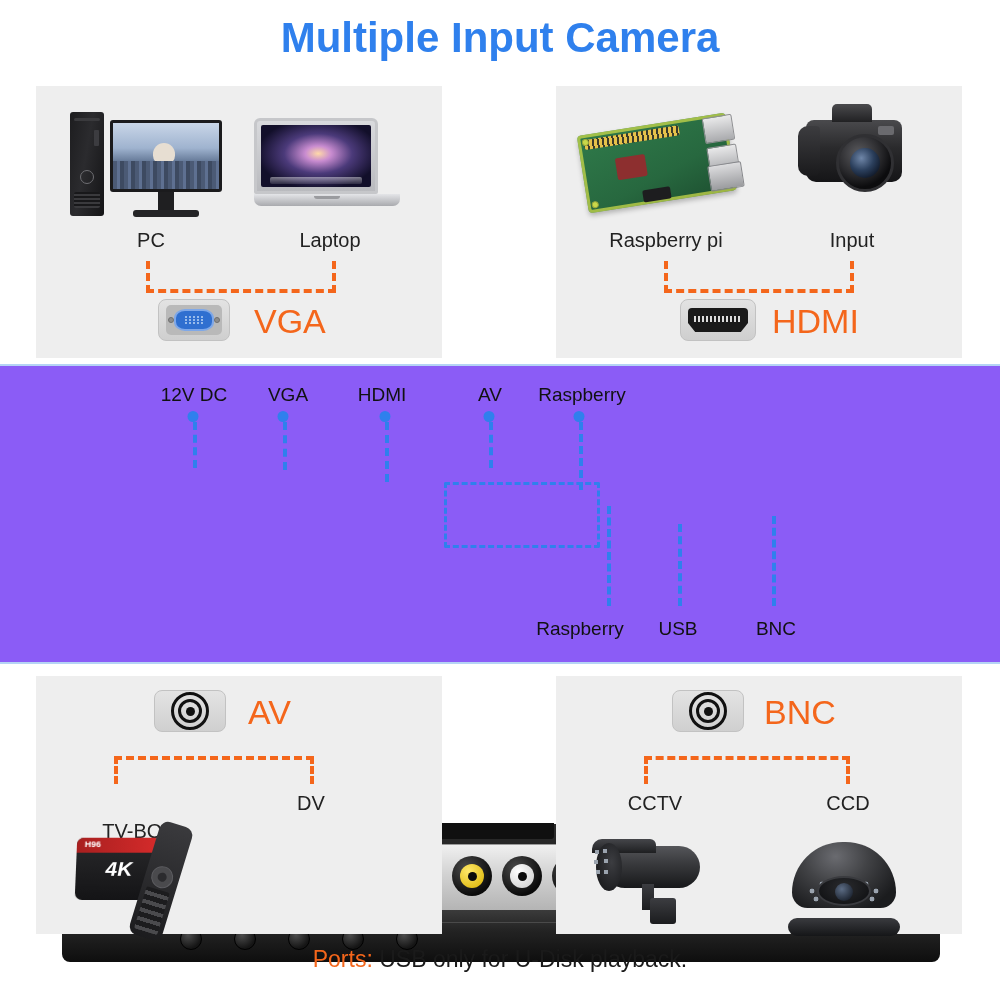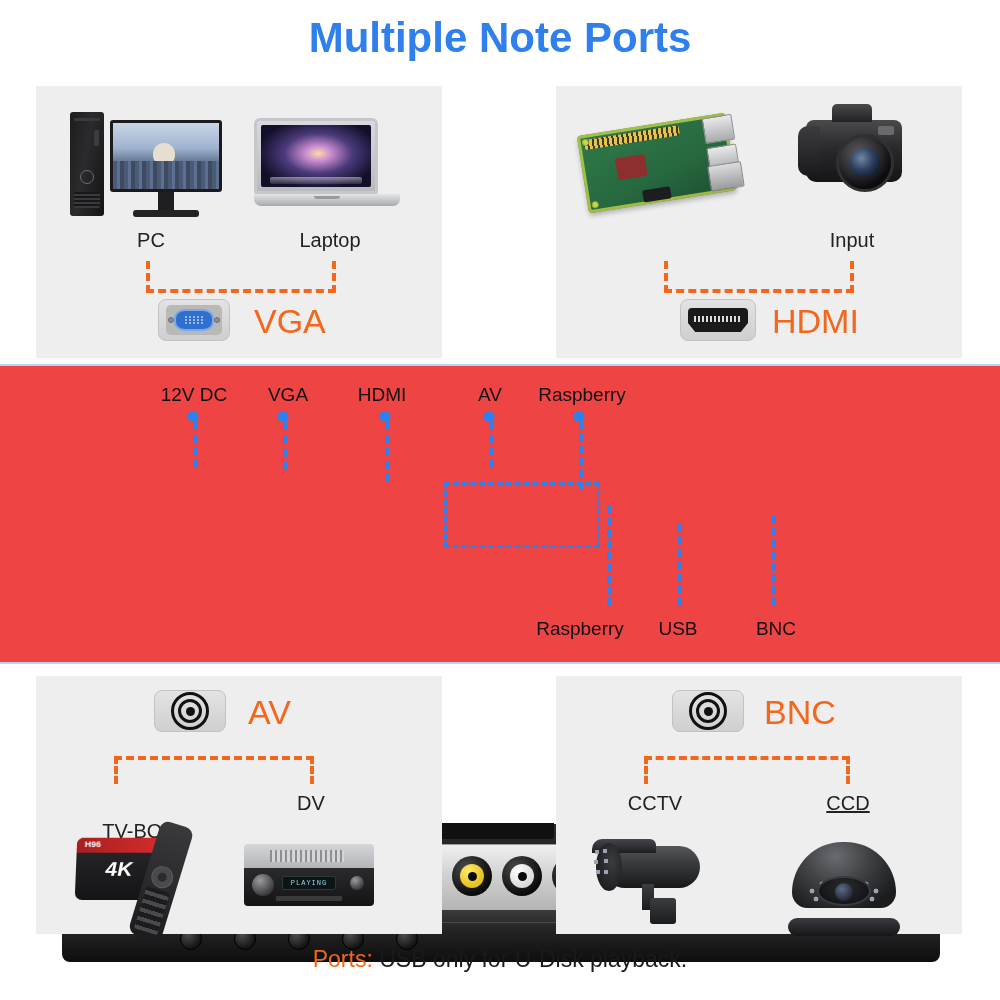--- a/index.html
+++ b/index.html
@@ -29,21 +29,21 @@
   }
   #panel-pc      { left: 36px;  top: 86px;  width: 406px; height: 272px; }
   #panel-rpi     { left: 556px; top: 86px;  width: 406px; height: 272px; }
   #panel-av      { left: 36px;  top: 676px; width: 406px; height: 258px; }
   #panel-bnc     { left: 556px; top: 676px; width: 406px; height: 258px; }
 
   
   #panel-device {
     position: absolute;
     left: 0; top: 364px; width: 1000px; height: 300px;
-    background: #ef4444;
+    background: #8b5cf6;
     border-top: 2px solid #b5d4f5;
     border-bottom: 2px solid #b5d4f5;
   }
 
   
   .dev-label {
     position: absolute;
     font-size: 20px;
     color: #222;
     white-space: nowrap;
@@ -596,21 +596,21 @@
     left: 0; top: 946px; width: 1000px;
     text-align: center;
     font-size: 23px;
     color: #1a1a1a;
   }
   #footer-note .note-word { color: #f4661b; }
 </style>
 </head>
 <body>
 
-<div id="page-title">Multiple Note Ports</div>
+<div id="page-title">Multiple Input Camera</div>
 
 <div class="panel" id="panel-pc">
 
   <div class="art" style="left:34px; top:26px;">
     <div class="tower">
       <div class="tower-top"></div>
       <div class="tower-bay"></div>
       <div class="tower-logo"></div>
       <div class="tower-grill"></div>
     </div>
@@ -699,20 +699,21 @@
     <div class="cam-body">
       <div class="cam-hump"></div>
       <div class="cam-grip"></div>
       <div class="cam-flash"></div>
       <div class="cam-lens">
           <div class="cam-glass"></div>
         </div>
     </div>
   </div>
 
+  <div class="dev-label" style="left:20px; top:143px; width:180px;">Raspberry pi</div>
   <div class="dev-label" style="left:236px; top:143px; width:120px;">Input</div>
 
   <div class="obracket" style="left:108px; top:175px; width:190px; height:32px;">
     <div class="l"></div>
       <div class="r"></div>
       <div class="h"></div>
   </div>
 
   <div class="chip" style="left:124px; top:213px; width:76px; height:42px;">
     <div class="hdmi-body">
@@ -895,52 +896,41 @@
   </div>
   <div class="art" style="left:108px; top:146px; width:46px; height:124px;">
     <div class="remote">
       <div class="rpad">
           <div class="rpad-c"></div>
         </div>
       <div class="rgrid"></div>
     </div>
   </div>
 
-  <div class="art" style="left:208px; top:168px; width:130px; height:62px;">
-    <div class="dv-body">
-      <div class="dv-vents"></div>
-      <div class="dv-knob"></div>
-      <div class="dv-display">
-          <span class="dv-display-text">PLAYING</span>
-        </div>
-      <div class="dv-rbtn"></div>
-      <div class="dv-slot"></div>
-    </div>
-  </div>
 </div>
 
 <div class="panel" id="panel-bnc">
 
   <div class="chip" style="left:116px; top:14px; width:72px; height:42px;">
     <div class="rca-ring">
         <div class="rca-ring2">
           <div class="rca-core"></div>
         </div>
       </div>
   </div>
   <div class="orange-tag" style="left:208px; top:17px;">BNC</div>
 
   <div class="obracket" style="left:88px; top:80px; width:206px; height:28px; transform: scaleY(-1);">
     <div class="l"></div>
       <div class="r"></div>
       <div class="h"></div>
   </div>
 
   <div class="dev-label" style="left:54px; top:116px; width:90px;">CCTV</div>
-  <div class="dev-label" style="left:252px; top:116px; width:80px;text-decoration:underline;">CCD</div>
+  <div class="dev-label" style="left:252px; top:116px; width:80px;">CCD</div>
 
   <div class="art" style="left:48px; top:170px; width:110px; height:86px;">
     <div class="cctv-barrel">
       <div class="cctv-sun"></div>
       <div class="cctv-front">
           <div class="cctv-leds"></div>
         </div>
     </div>
     <div class="cctv-arm"></div>
     <div class="cctv-mount"></div>

